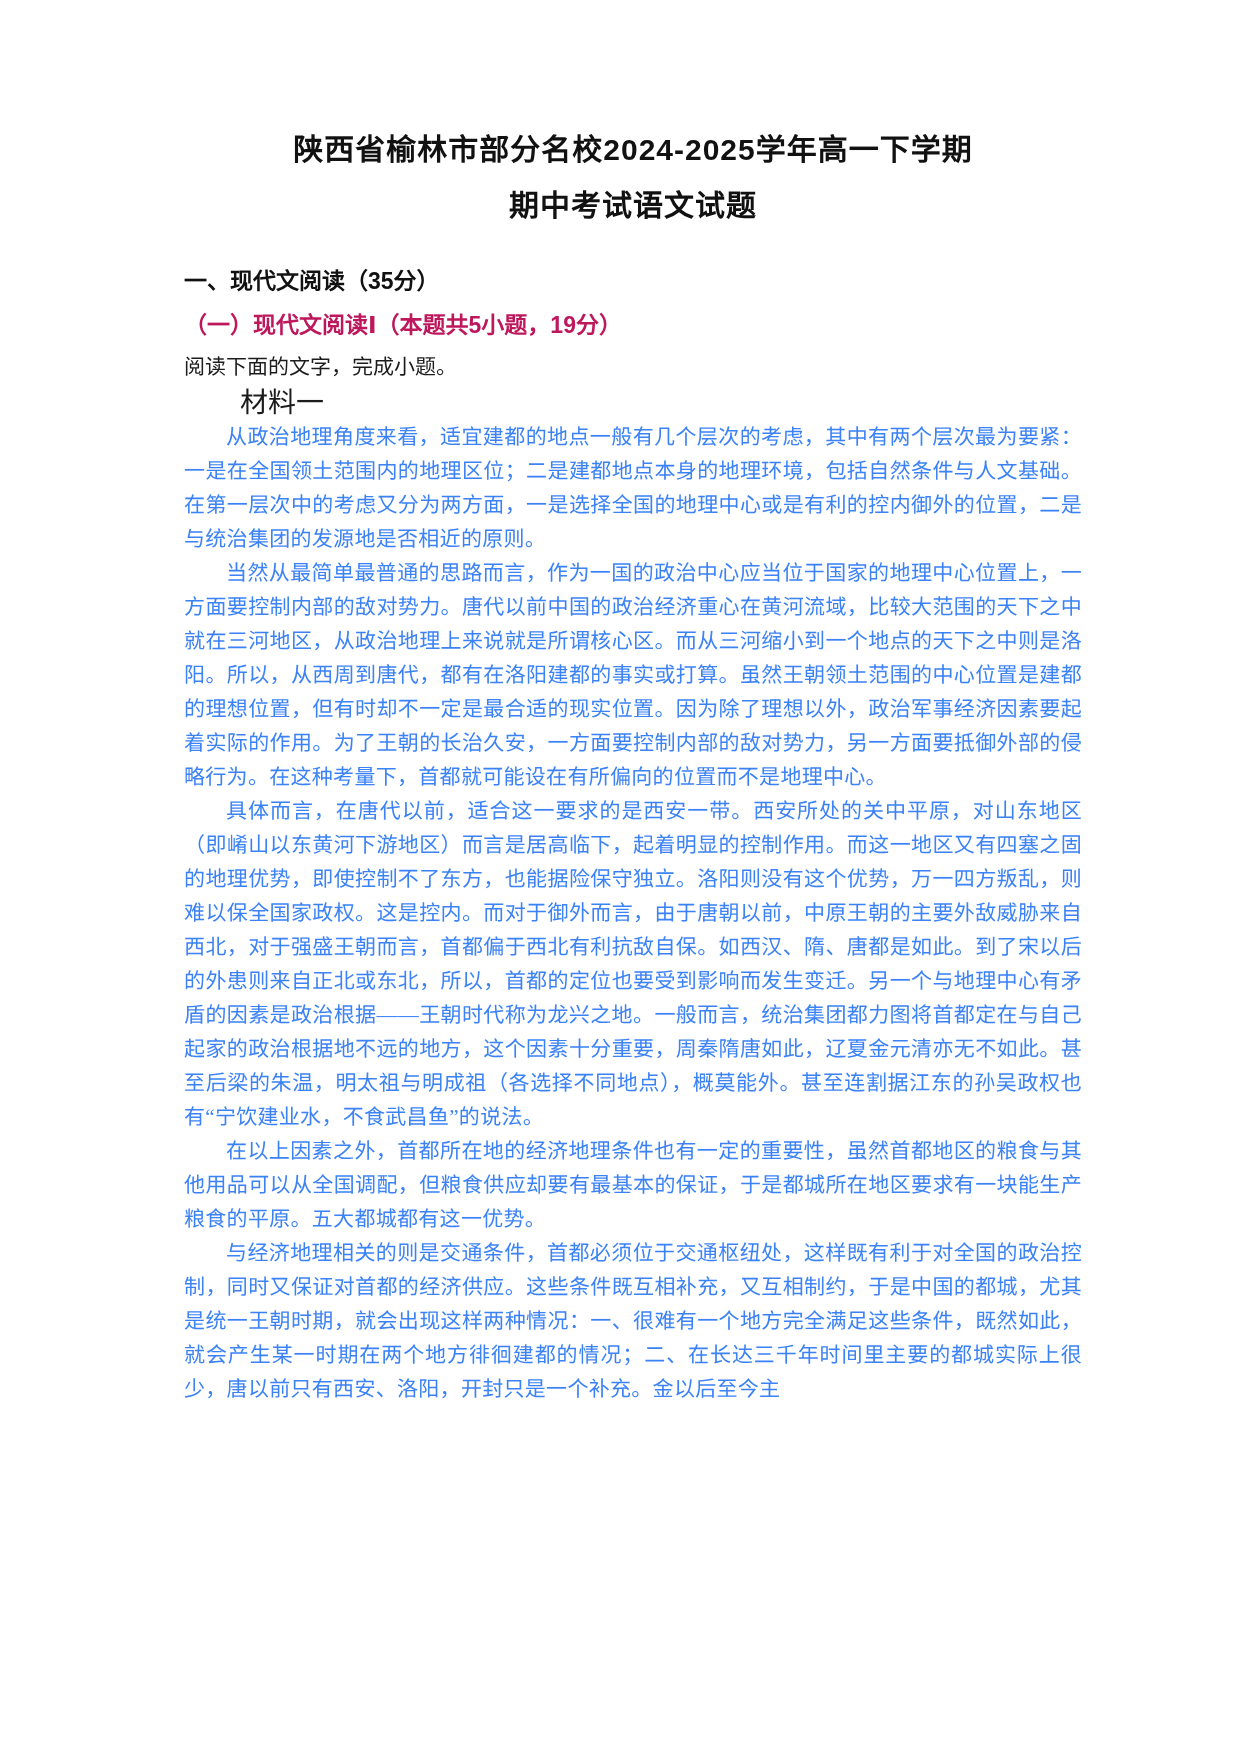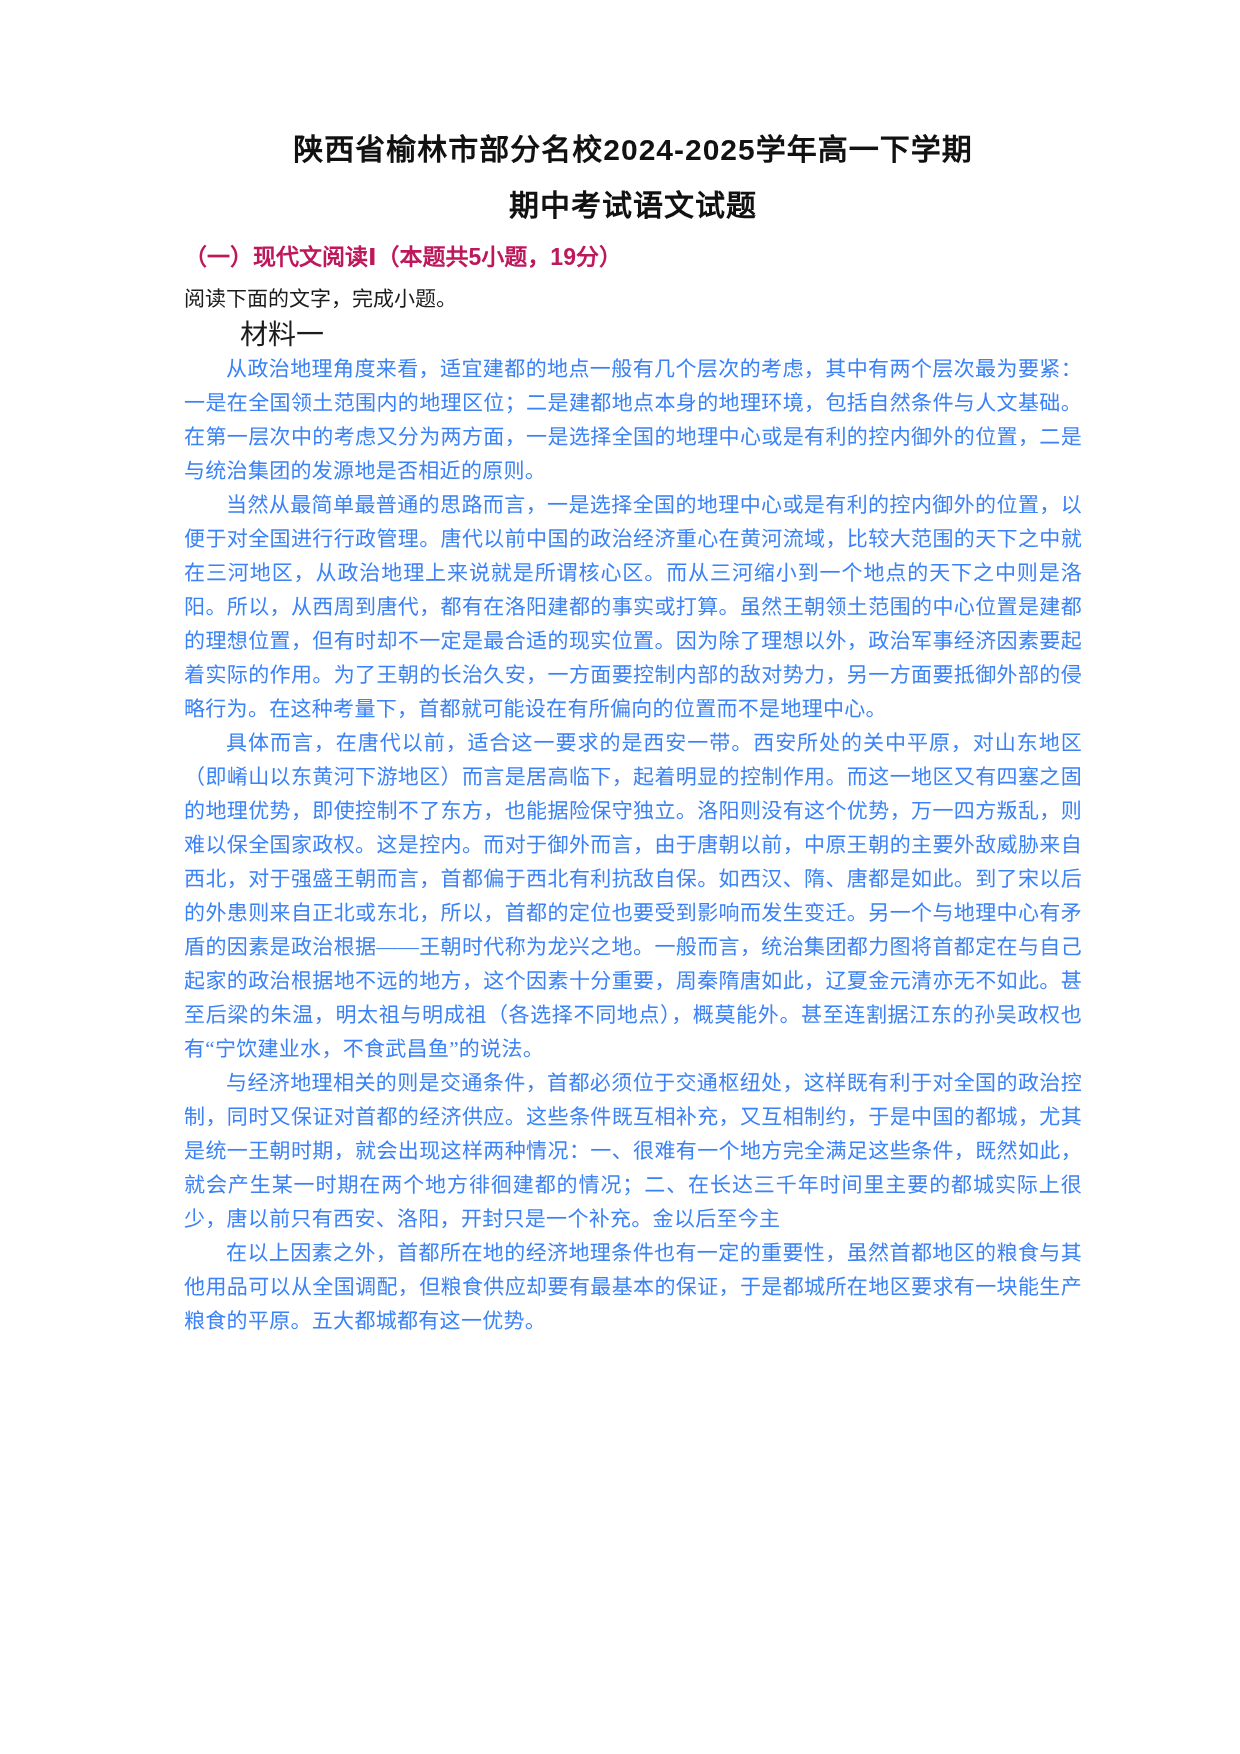--- a/index.html
+++ b/index.html
@@ -69,28 +69,29 @@
 </head>
 <body>
 
 <div class="page">
 
   <div class="doc-title">
     <div>陕西省榆林市部分名校2024-2025学年高一下学期</div>
     <div>期中考试语文试题</div>
   </div>
 
+  <div class="h-section">一、现代文阅读（35分）</div>
 
   <div class="h-subsection">（一）现代文阅读Ⅰ（本题共5小题，19分）</div>
 
   <div class="intro-line">阅读下面的文字，完成小题。</div>
 
   <div class="material-label">材料一</div>
 
   <div class="body-text">
     <p>从政治地理角度来看，适宜建都的地点一般有几个层次的考虑，其中有两个层次最为要紧：一是在全国领土范围内的地理区位；二是建都地点本身的地理环境，包括自然条件与人文基础。在第一层次中的考虑又分为两方面，一是选择全国的地理中心或是有利的控内御外的位置，二是与统治集团的发源地是否相近的原则。</p>
-    <p>当然从最简单最普通的思路而言，一是选择全国的地理中心或是有利的控内御外的位置，以便于对全国进行行政管理。唐代以前中国的政治经济重心在黄河流域，比较大范围的天下之中就在三河地区，从政治地理上来说就是所谓核心区。而从三河缩小到一个地点的天下之中则是洛阳。所以，从西周到唐代，都有在洛阳建都的事实或打算。虽然王朝领土范围的中心位置是建都的理想位置，但有时却不一定是最合适的现实位置。因为除了理想以外，政治军事经济因素要起着实际的作用。为了王朝的长治久安，一方面要控制内部的敌对势力，另一方面要抵御外部的侵略行为。在这种考量下，首都就可能设在有所偏向的位置而不是地理中心。</p>
+    <p>当然从最简单最普通的思路而言，作为一国的政治中心应当位于国家的地理中心位置上，一方面要控制内部的敌对势力。唐代以前中国的政治经济重心在黄河流域，比较大范围的天下之中就在三河地区，从政治地理上来说就是所谓核心区。而从三河缩小到一个地点的天下之中则是洛阳。所以，从西周到唐代，都有在洛阳建都的事实或打算。虽然王朝领土范围的中心位置是建都的理想位置，但有时却不一定是最合适的现实位置。因为除了理想以外，政治军事经济因素要起着实际的作用。为了王朝的长治久安，一方面要控制内部的敌对势力，另一方面要抵御外部的侵略行为。在这种考量下，首都就可能设在有所偏向的位置而不是地理中心。</p>
     <p>具体而言，在唐代以前，适合这一要求的是西安一带。西安所处的关中平原，对山东地区（即崤山以东黄河下游地区）而言是居高临下，起着明显的控制作用。而这一地区又有四塞之固的地理优势，即使控制不了东方，也能据险保守独立。洛阳则没有这个优势，万一四方叛乱，则难以保全国家政权。这是控内。而对于御外而言，由于唐朝以前，中原王朝的主要外敌威胁来自西北，对于强盛王朝而言，首都偏于西北有利抗敌自保。如西汉、隋、唐都是如此。到了宋以后的外患则来自正北或东北，所以，首都的定位也要受到影响而发生变迁。另一个与地理中心有矛盾的因素是政治根据——王朝时代称为龙兴之地。一般而言，统治集团都力图将首都定在与自己起家的政治根据地不远的地方，这个因素十分重要，周秦隋唐如此，辽夏金元清亦无不如此。甚至后梁的朱温，明太祖与明成祖（各选择不同地点），概莫能外。甚至连割据江东的孙吴政权也有“宁饮建业水，不食武昌鱼”的说法。</p>
+    <p>在以上因素之外，首都所在地的经济地理条件也有一定的重要性，虽然首都地区的粮食与其他用品可以从全国调配，但粮食供应却要有最基本的保证，于是都城所在地区要求有一块能生产粮食的平原。五大都城都有这一优势。</p>
     <p>与经济地理相关的则是交通条件，首都必须位于交通枢纽处，这样既有利于对全国的政治控制，同时又保证对首都的经济供应。这些条件既互相补充，又互相制约，于是中国的都城，尤其是统一王朝时期，就会出现这样两种情况：一、很难有一个地方完全满足这些条件，既然如此，就会产生某一时期在两个地方徘徊建都的情况；二、在长达三千年时间里主要的都城实际上很少，唐以前只有西安、洛阳，开封只是一个补充。金以后至今主</p>
-    <p>在以上因素之外，首都所在地的经济地理条件也有一定的重要性，虽然首都地区的粮食与其他用品可以从全国调配，但粮食供应却要有最基本的保证，于是都城所在地区要求有一块能生产粮食的平原。五大都城都有这一优势。</p>
   </div>
 
 </div>
 
 </body></html>

